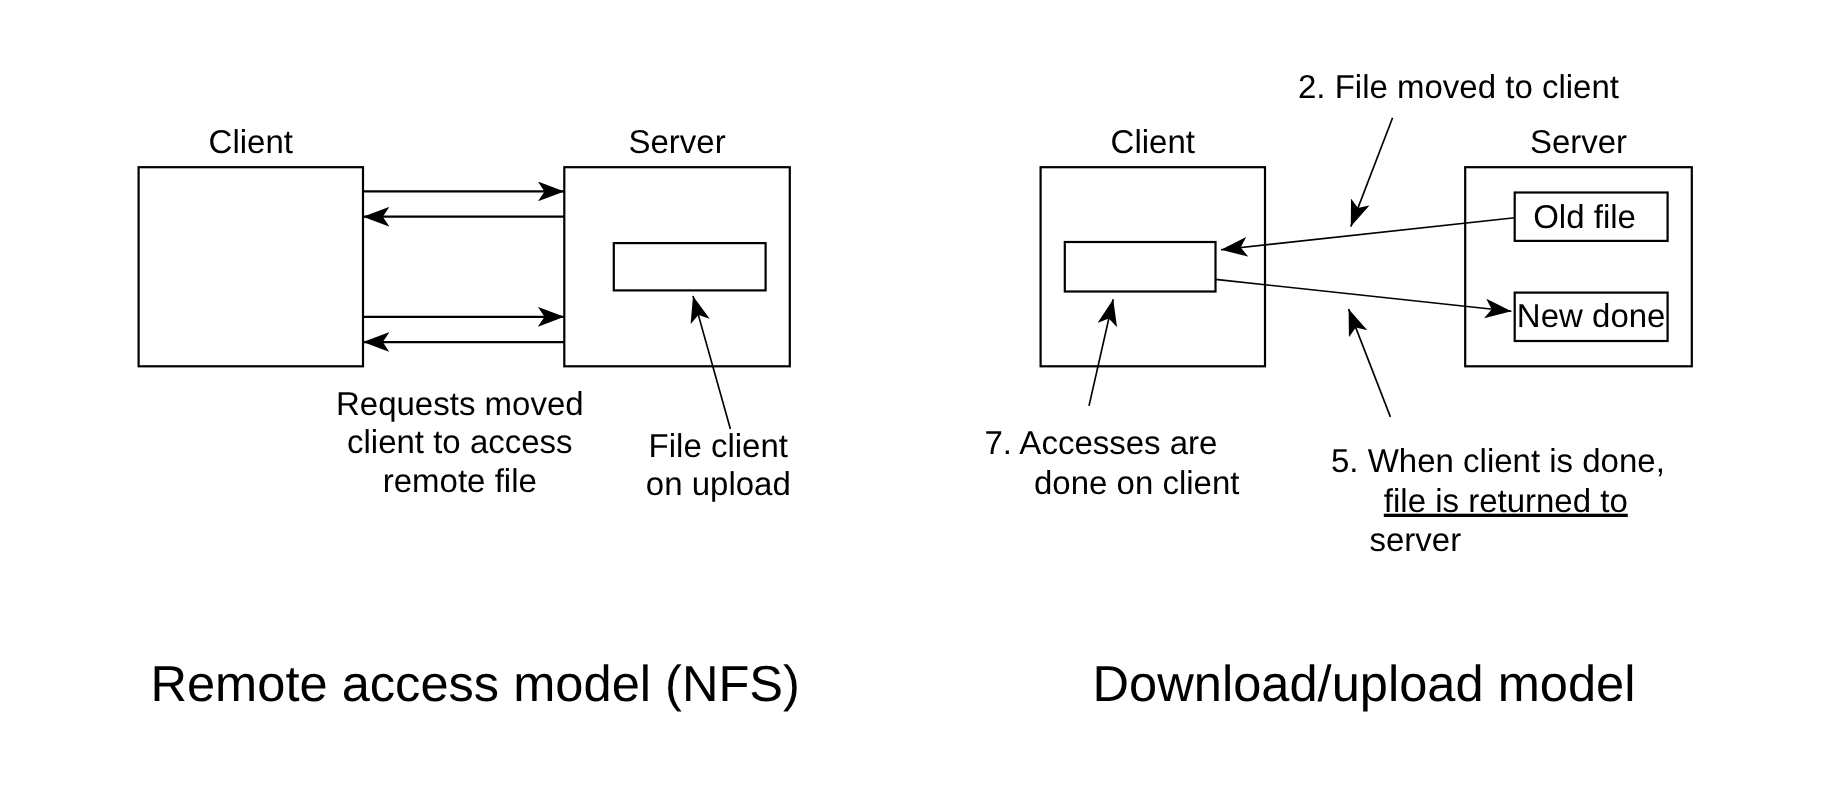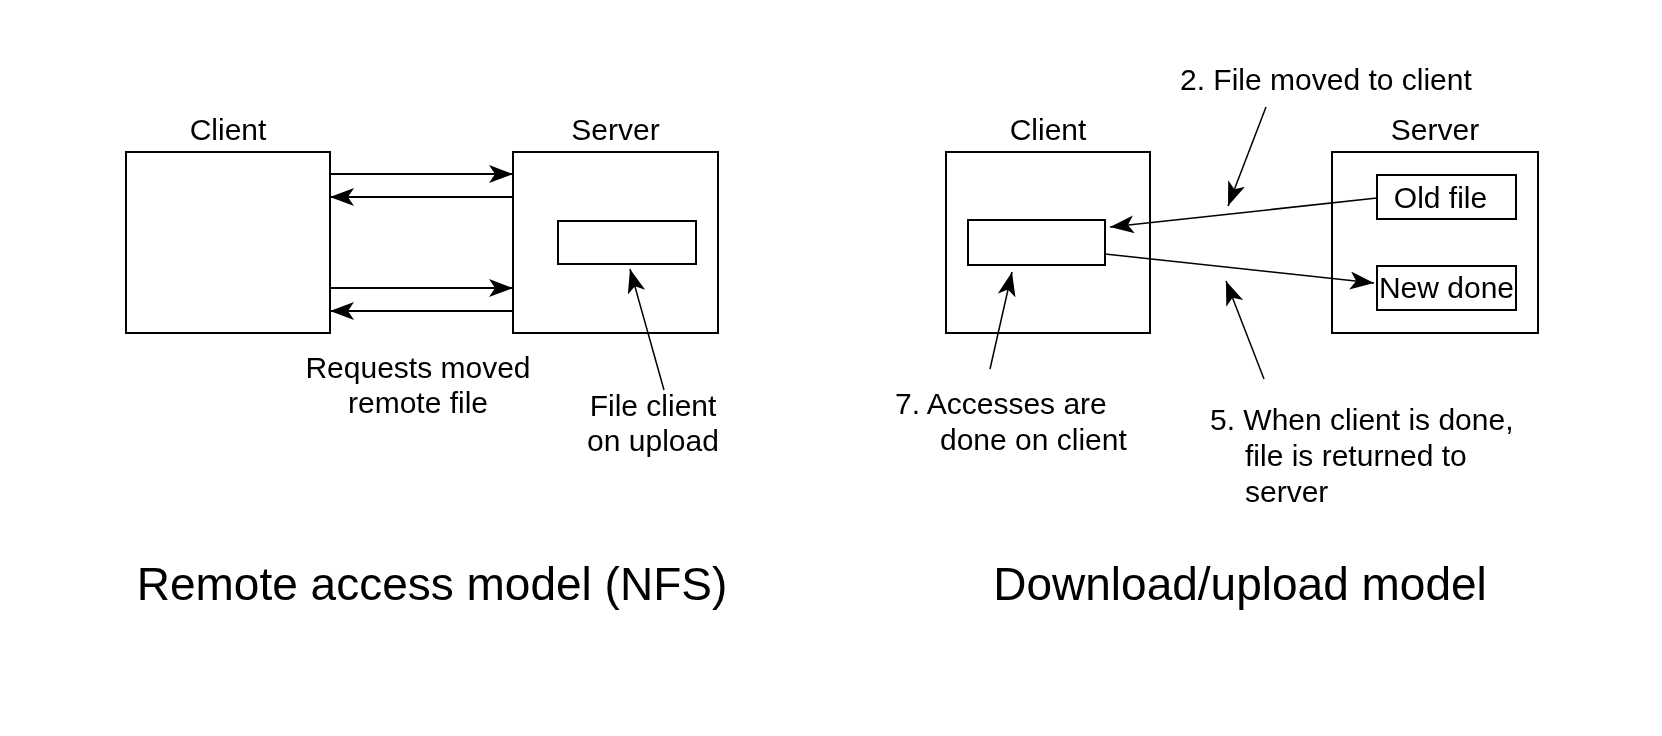--- a/index.html
+++ b/index.html
@@ -1,21 +1,21 @@
 <!DOCTYPE html>
 <html><head>
 <meta charset="utf-8">
 <style>
   html,body{margin:0;padding:0;background:#ffffff;}
   .stage{position:relative;width:1662px;height:736px;background:#ffffff;overflow:hidden;
          font-family:"Liberation Sans", sans-serif;color:#000;}
   svg.layer{position:absolute;left:0;top:0;}
   .t{position:absolute;color:#000;font-size:30px;line-height:35px;white-space:nowrap;}
   .ctr{text-align:center;}
-  .caption{font-size:46px;line-height:48px;}
+  .caption{font-size:46px;line-height:48px;margin-top:37px;}
   .step{line-height:36px;}
   rect.box{fill:none;stroke:#000;stroke-width:2px;}
   line.thick{stroke:#000;stroke-width:2px;}
   line.thin{stroke:#000;stroke-width:1.5px;}
 </style>
 </head>
 <body>
 
 <div class="stage">
 
@@ -49,20 +49,21 @@
     <line class="thin" x1="1266" y1="107" x2="1228" y2="206" marker-end="url(#arrow)"></line>
     <line class="thin" x1="990" y1="369" x2="1012" y2="272" marker-end="url(#arrow)"></line>
     <line class="thin" x1="1264" y1="379" x2="1226" y2="281" marker-end="url(#arrow)"></line>
   </svg>
 
   <div class="t ctr" style="left:126px;top:112px;width:204px;">Client</div>
   <div class="t ctr" style="left:513px;top:112px;width:205px;">Server</div>
 
   <div class="t ctr" style="left:268px;top:350px;width:300px;">
     <div>Requests moved</div>
+    <div>client to access</div>
     <div>remote file</div>
   </div>
 
   <div class="t ctr" style="left:553px;top:388px;width:200px;">
     <div>File client</div>
     <div>on upload</div>
   </div>
 
   <div class="t ctr caption" style="left:132px;top:560px;width:600px;">Remote access model (NFS)</div>
 
@@ -74,19 +75,19 @@
 
   <div class="t" style="left:1180px;top:62px;">2. File moved to client</div>
 
   <div class="t step" style="left:895px;top:386px;">
     <div>7. Accesses are</div>
     <div style="margin-left:45px;">done on client</div>
   </div>
 
   <div class="t step" style="left:1210px;top:402px;">
     <div>5. When client is done,</div>
-    <div style="margin-left:35px;">file is returned to</div>
+    <div style="margin-left:48px;text-decoration:underline;">file is returned to</div>
     <div style="margin-left:35px;">server</div>
   </div>
 
   <div class="t ctr caption" style="left:940px;top:560px;width:600px;">Download/upload model</div>
 
 </div>
 
 </body></html>

